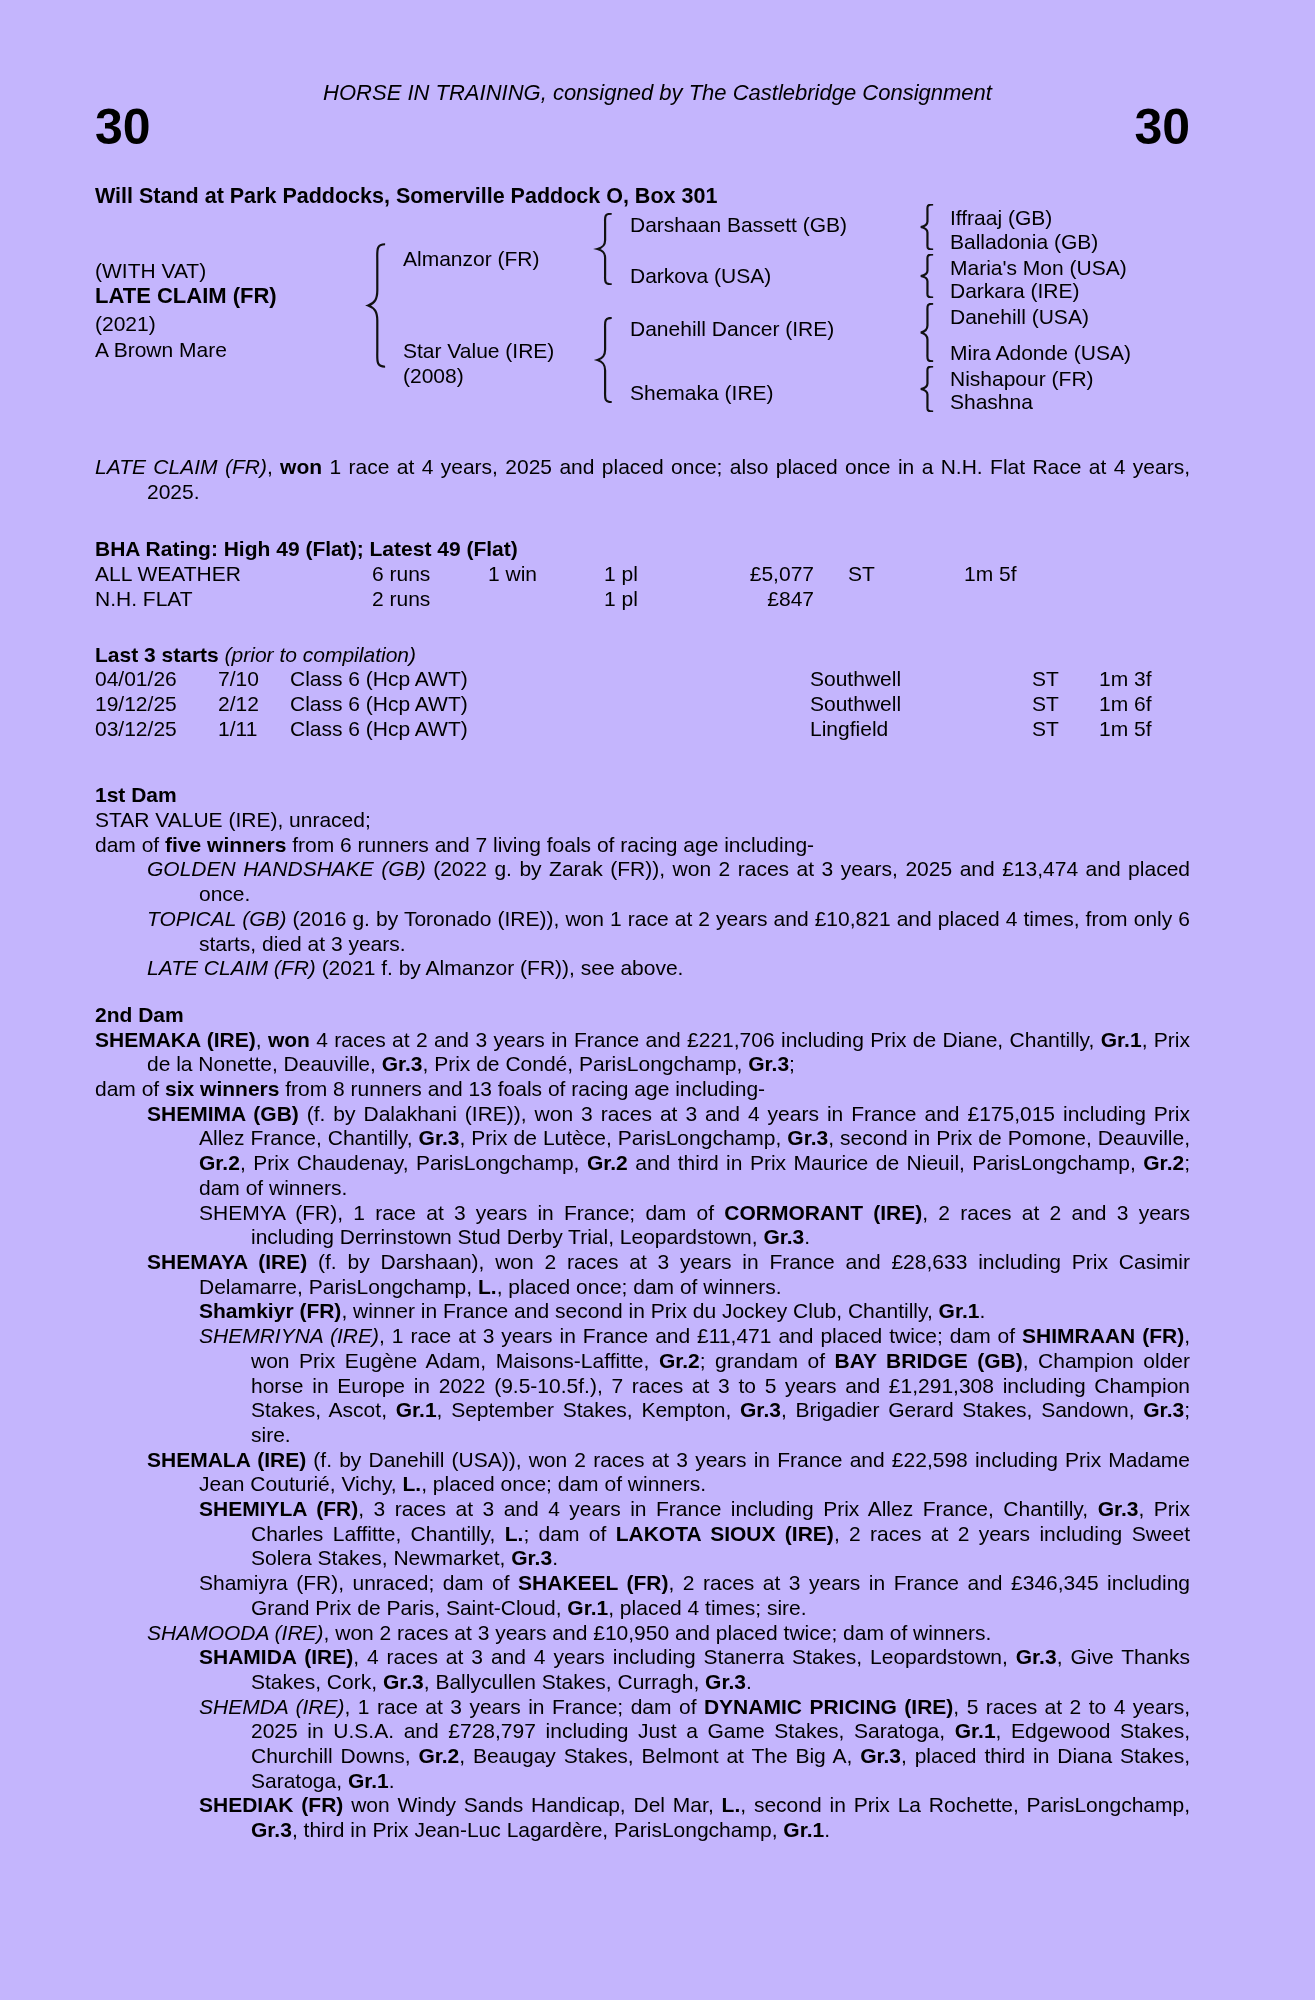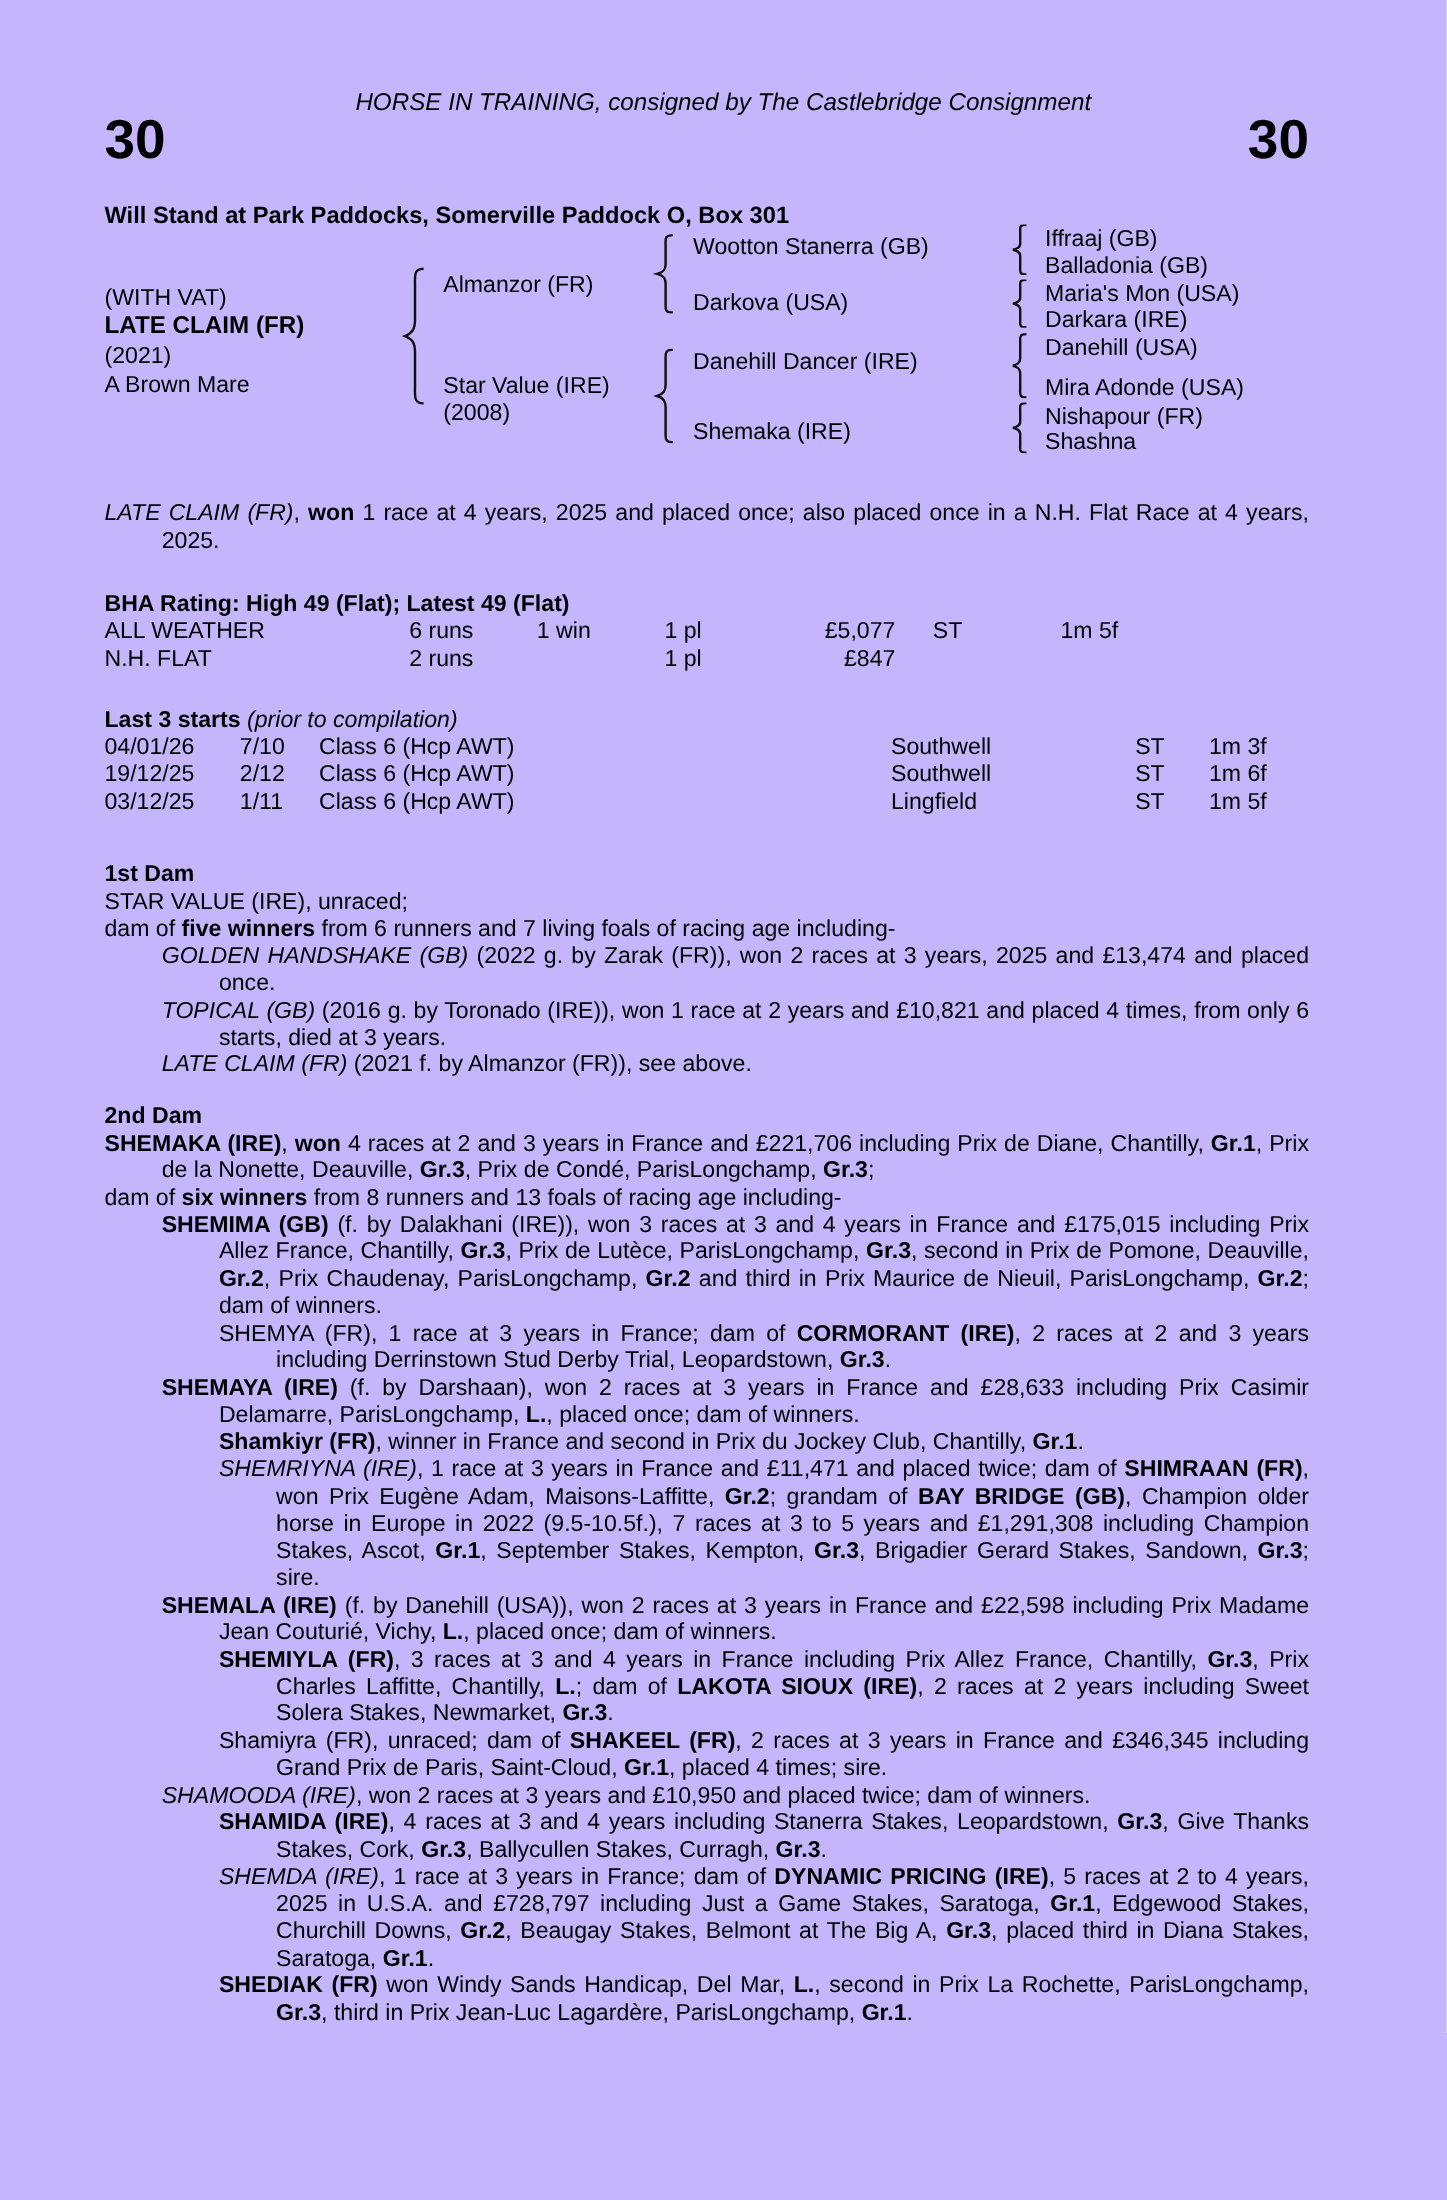--- a/index.html
+++ b/index.html
@@ -111,21 +111,21 @@
       <svg viewBox="0 0 20 100" preserveAspectRatio="none">
           <path d="M17 1 C10 1 11 6 11 14 L11 38 C11 45 9 48 4 50 C9 52 11 55 11 62 L11 86 C11 94 10 99 17 99" fill="none" stroke="#111" stroke-width="2.2" vector-effect="non-scaling-stroke"></path>
         </svg>
     </div>
     <div class="brace br-g3b">
       <svg viewBox="0 0 20 100" preserveAspectRatio="none">
           <path d="M17 1 C10 1 11 6 11 14 L11 38 C11 45 9 48 4 50 C9 52 11 55 11 62 L11 86 C11 94 10 99 17 99" fill="none" stroke="#111" stroke-width="2.2" vector-effect="non-scaling-stroke"></path>
         </svg>
     </div>
 
-    <div class="txt g3 g3-0">Wootton Stanerra (GB)</div>
+    <div class="txt g3 g3-0">Darshaan Bassett (GB)</div>
     <div class="txt g3 g3-1">Darkova (USA)</div>
     <div class="txt g3 g3-2">Danehill Dancer (IRE)</div>
     <div class="txt g3 g3-3">Shemaka (IRE)</div>
 
     <div class="brace br-g4a">
       <svg viewBox="0 0 20 100" preserveAspectRatio="none">
           <path d="M17 1 C10 1 11 6 11 14 L11 38 C11 45 9 48 4 50 C9 52 11 55 11 62 L11 86 C11 94 10 99 17 99" fill="none" stroke="#111" stroke-width="2.2" vector-effect="non-scaling-stroke"></path>
         </svg>
     </div>
     <div class="brace br-g4b">

